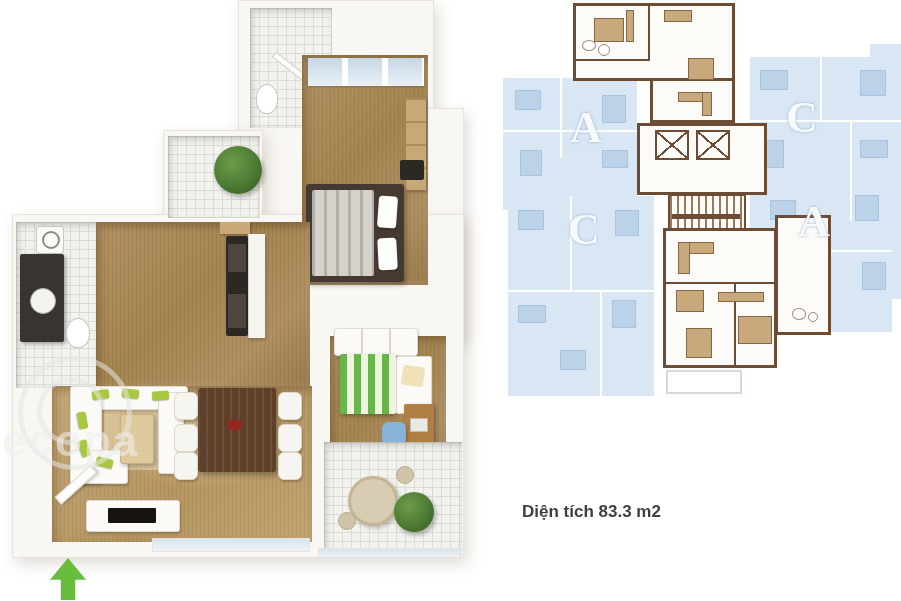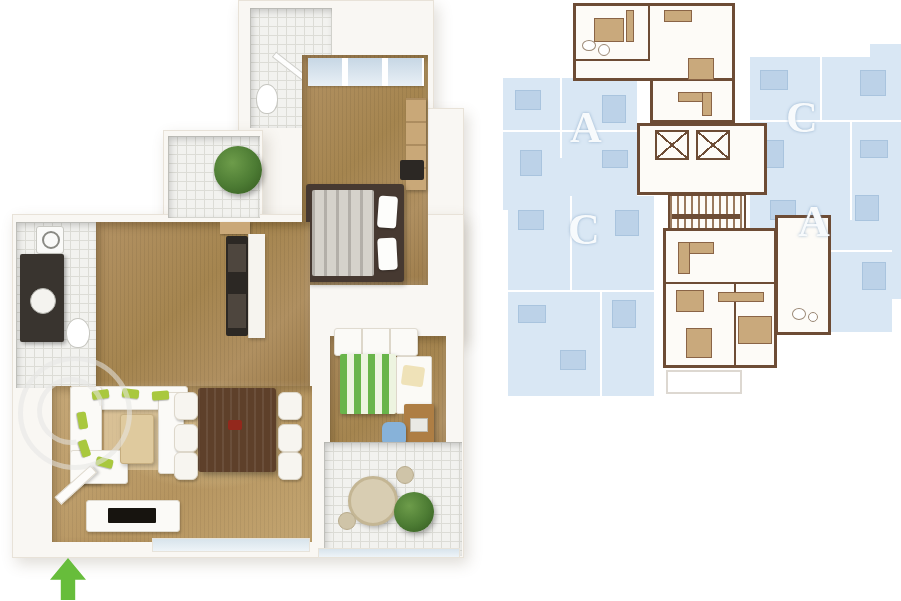--- a/index.html
+++ b/index.html
@@ -140,20 +140,21 @@
     <div class="abs stool" style="left:338px;top:512px;width:16px;height:16px;"></div>
     <div class="abs stool" style="left:396px;top:466px;width:16px;height:16px;"></div>
     <div class="abs plant" style="left:394px;top:492px;width:40px;height:40px;"></div>
 
     <div class="abs glasss" style="left:152px;top:538px;width:156px;height:12px;"></div>
     <div class="abs glasss" style="left:318px;top:548px;width:140px;height:8px;"></div>
     <div class="abs" style="left:58px;top:496px;width:46px;height:8px;background:#fdfcfa;border:1px solid #ddd7cb;transform:rotate(-42deg);transform-origin:left center;box-shadow:2px 2px 3px rgba(0,0,0,.2);"></div>
     <div class="abs arrow-up" style="left:50px;top:558px;"></div>
 
     <div class="abs wm-circle" style="left:18px;top:356px;width:104px;height:104px;"></div>
+    <div class="abs wm-text" style="left:2px;top:416px;width:200px;">ecopa</div>
   </div>
 
   <div class="abs" style="left:490px;top:0;width:411px;height:470px;">
 
     <div class="abs kblue" style="left:13px;top:78px;width:134px;height:132px;"></div>
     <div class="abs kblue" style="left:18px;top:196px;width:146px;height:200px;"></div>
     <div class="abs kblue" style="left:260px;top:57px;width:152px;height:242px;"></div>
     <div class="abs kblue" style="left:270px;top:186px;width:132px;height:146px;"></div>
     <div class="abs kblue" style="left:380px;top:44px;width:31px;height:34px;"></div>
 
@@ -219,14 +220,15 @@
     <div class="abs whitefix" style="left:302px;top:308px;width:12px;height:10px;"></div>
     <div class="abs whitefix" style="left:318px;top:312px;width:8px;height:8px;"></div>
     <div class="abs" style="left:176px;top:370px;width:72px;height:20px;border:2px solid #cfc8bd;opacity:.7;"></div>
 
     <div class="abs kletter" style="left:80px;top:106px;">A</div>
     <div class="abs kletter" style="left:296px;top:96px;">C</div>
     <div class="abs kletter" style="left:78px;top:208px;">C</div>
     <div class="abs kletter" style="left:308px;top:200px;">A</div>
   </div>
 
+  <div class="abs cap-sub" style="left:522px;top:502px;">Diện tích 83.3 m2</div>
 
 </div>
 
 </body></html>

